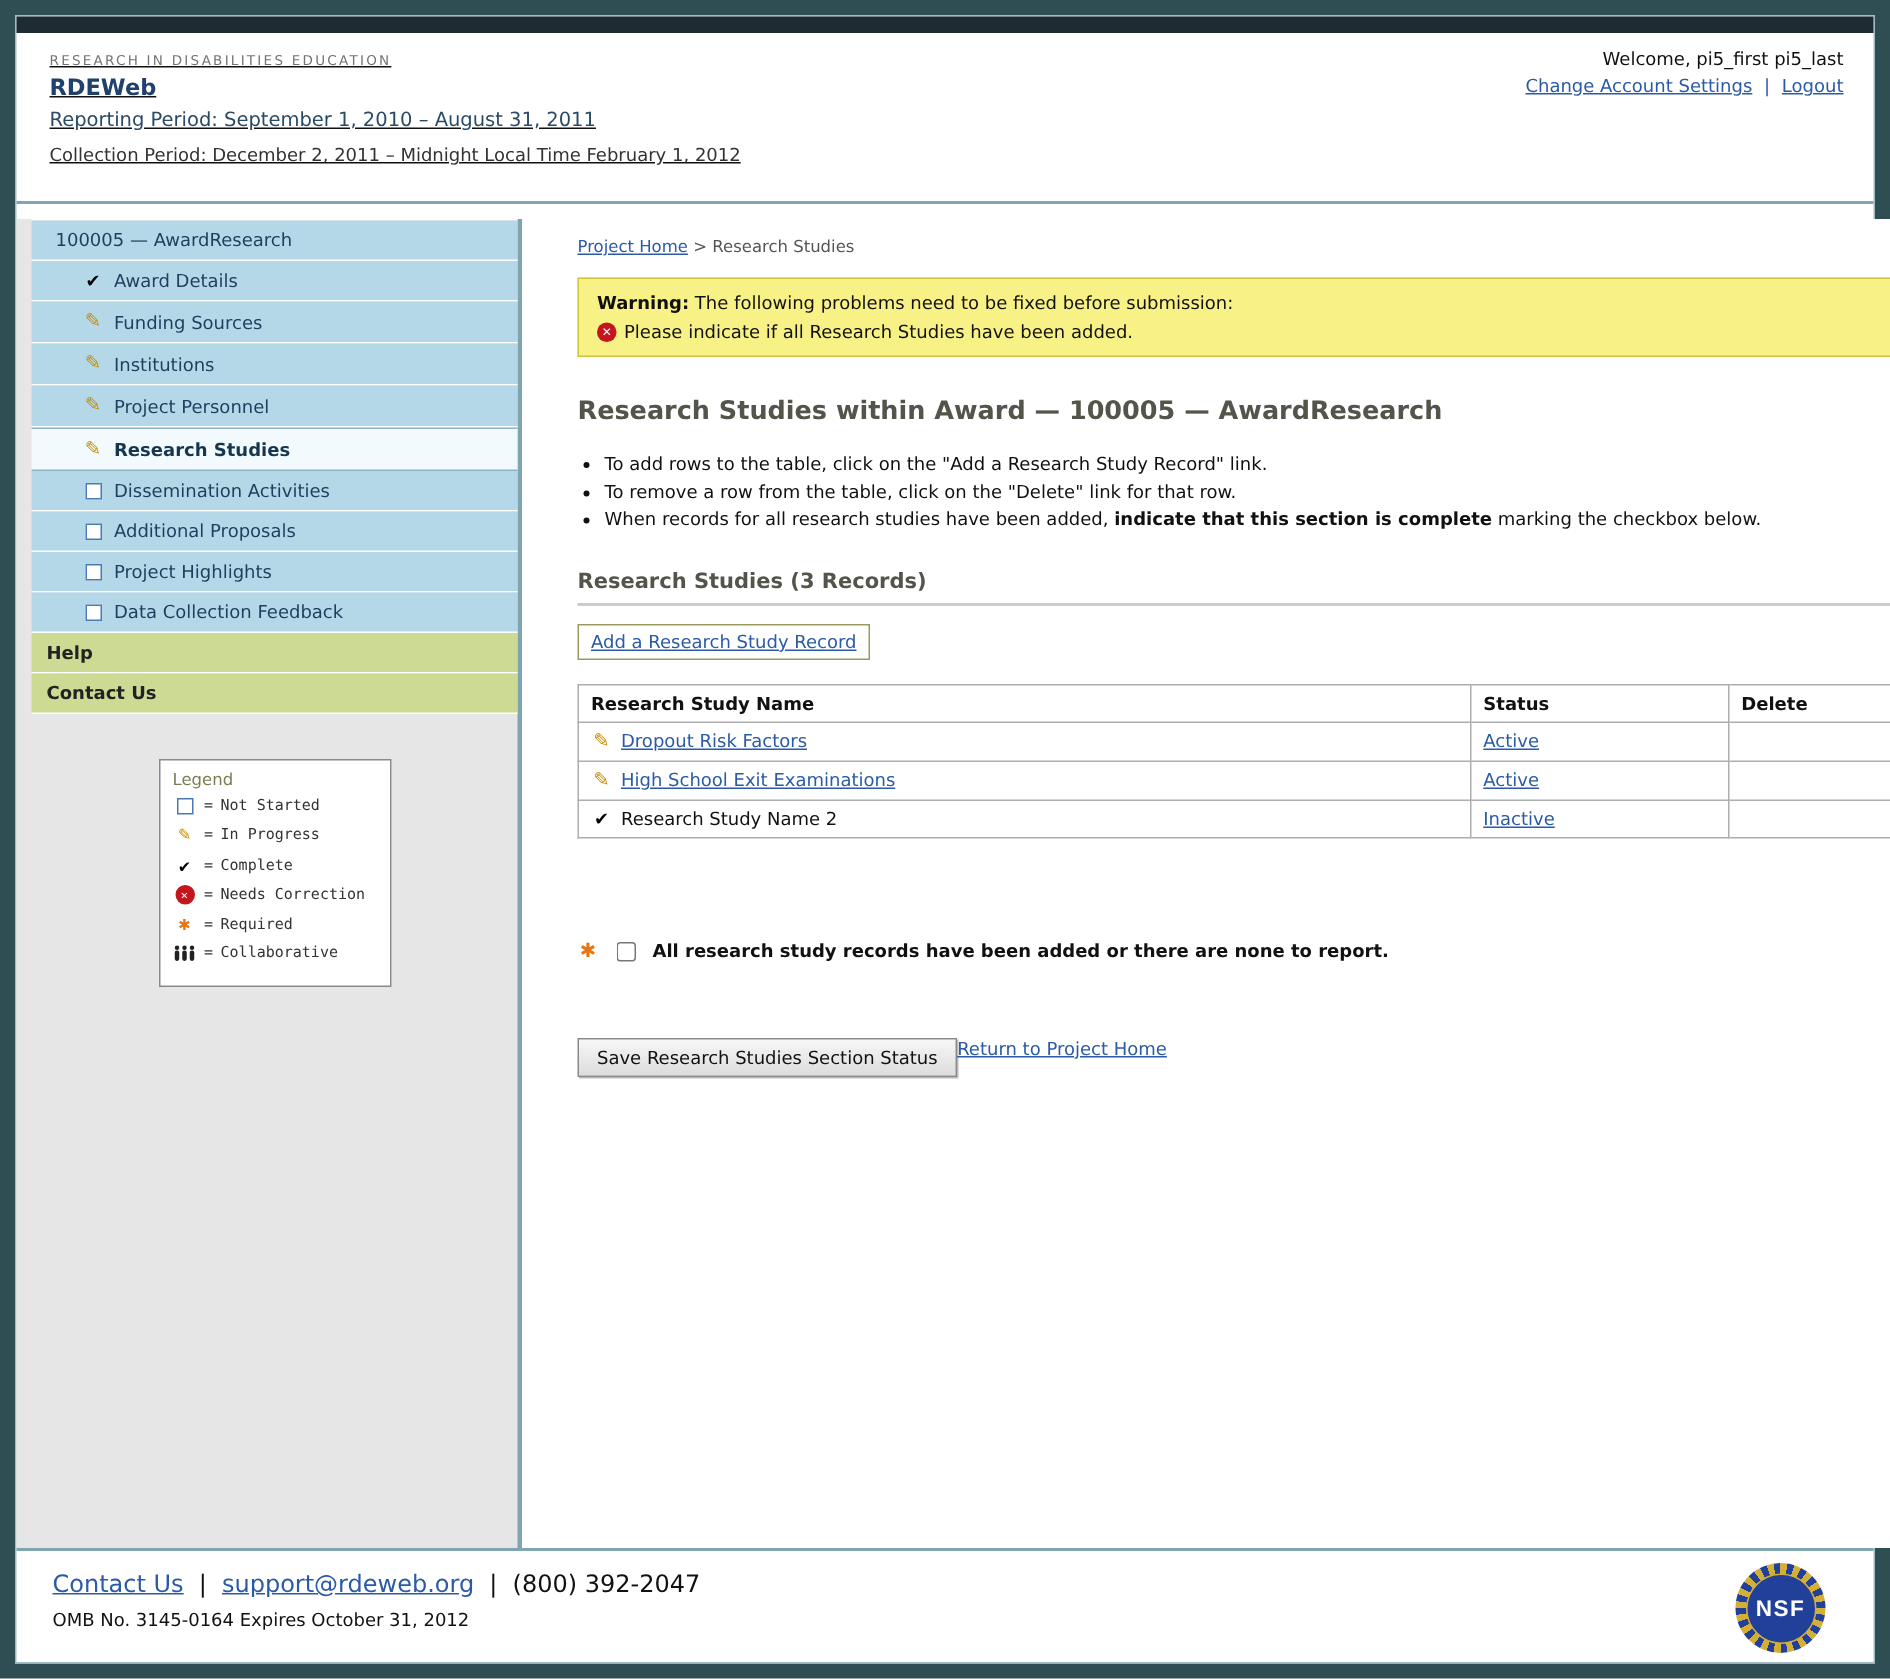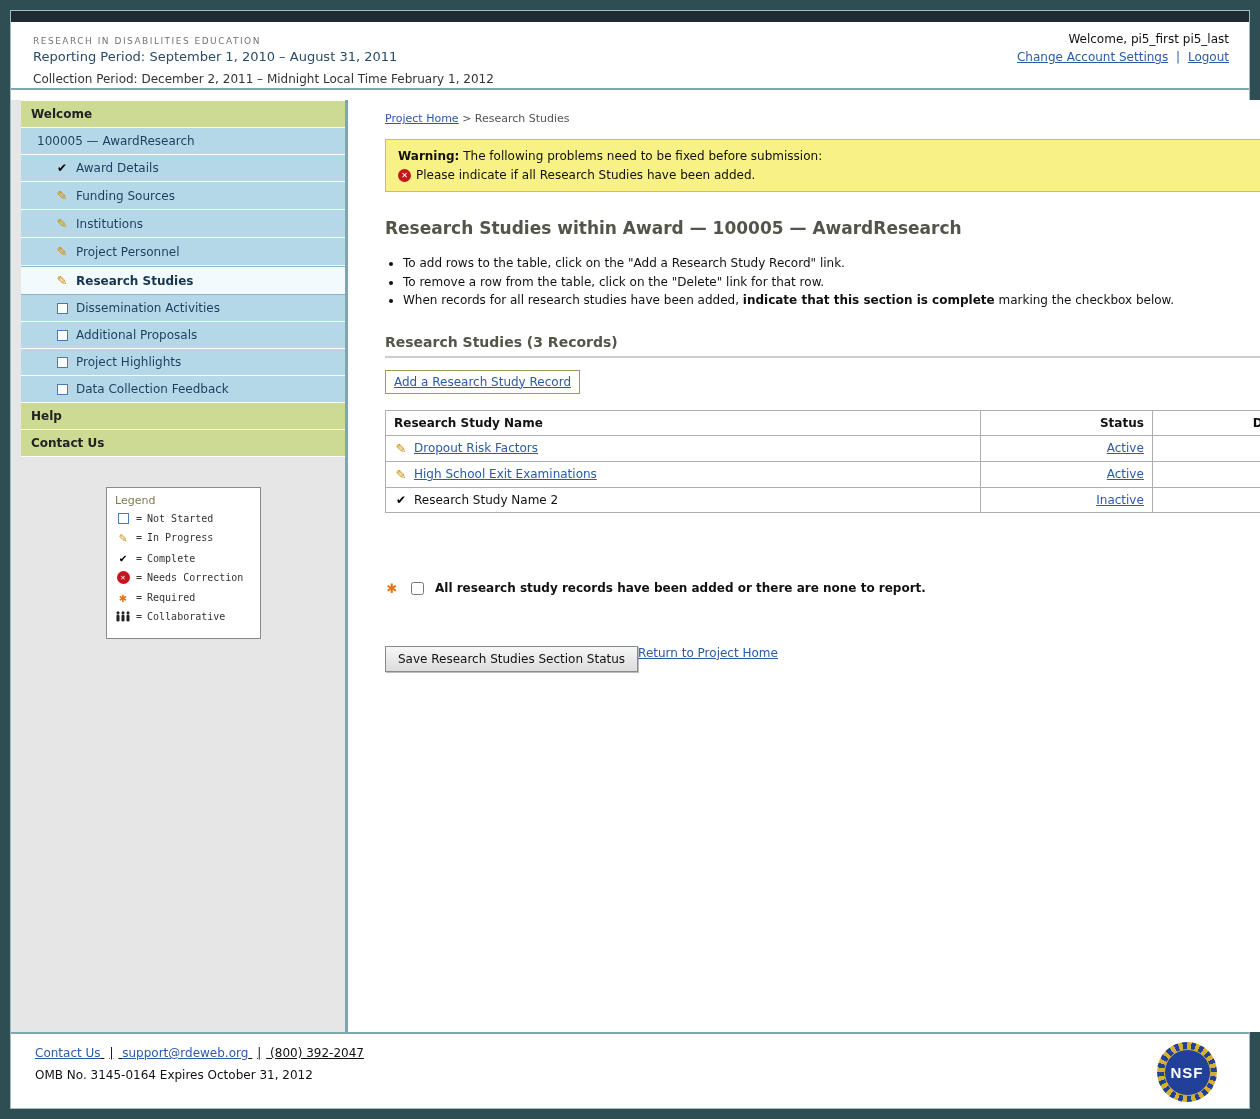--- a/index.html
+++ b/index.html
@@ -11,21 +11,21 @@
     font-size:12px; color:#111;
   }
   .page {
     width:1240px; min-height:1099px; margin:10px auto 0;
     background:#fff; border:1px solid #9fbcc3;
     display:flex; flex-direction:column;
   }
   .top-strip { height:11px; background:#1f2b33; }
 
   
-  .header { position:relative; padding:14px 18px 2px 22px; border-bottom:2px solid #7fa6b0; }
+  .header { position:relative; padding:14px 18px 24px 22px; border-bottom:2px solid #7fa6b0;text-decoration:underline; }
   .eyebrow { font-size:9px; letter-spacing:1.5px; color:#737373; margin-bottom:3px; }
   .app-name { font-size:15px; font-weight:bold; color:#20406e; margin-bottom:6px; }
   .reporting { font-size:13px; color:#2a4a66; margin-bottom:8px; }
   .collection { font-size:12px; color:#333; }
   .header-right { position:absolute; top:10px; right:20px; text-align:right; }
   .welcome-text { font-size:12px; color:#111; margin-bottom:4px; }
   a, .link { color:#2b5aa6; text-decoration:underline; cursor:pointer; }
   .header-sep { color:#2b5aa6; margin:0 4px; text-decoration:none; display:inline-block; }
 
   
@@ -79,37 +79,37 @@
     font-size:14px; font-weight:bold; color:#53544a;
     border-bottom:2px solid #ccc; padding-bottom:6px; margin-bottom:12px;
   }
   .add-box {
     display:inline-block; border:1px solid #9a9a5e; background:#fff;
     padding:4px 8px; margin-bottom:16px;
   }
   .studies-table { border-collapse:collapse; width:921px; font-size:12px; }
   .studies-table th, .studies-table td { border:1px solid #aeaeae; padding:5px 8px; }
   .studies-table th { font-weight:bold; text-align:left; }
-  .studies-table th.center, .studies-table td.center { text-align:right; }
+  .studies-table th.center, .studies-table td.center { text-align:left; }
   .col-name { width:505px; }
   .col-status { width:146px; }
   .col-delete { width:130px; }
   .name-cell { display:flex; align-items:center; gap:6px; }
   .confirm-row { margin-top:66px; display:flex; align-items:center; gap:8px; font-size:12px; }
   .confirm-row label { font-weight:bold; }
   .actions-row { margin-top:48px; display:flex; }
   .btn {
     font-family:inherit; font-size:12px; color:#111;
     background:linear-gradient(#f7f7f7,#dcdcdc); border:1px solid #8a8a8a;
     padding:5px 12px; cursor:pointer; box-shadow:1px 1px 0 #bbb;
   }
 
   
   .footer { position:relative; border-top:2px solid #7fa6b0; padding:12px 20px 14px 24px; min-height:76px; }
-  .footer-line1 { font-size:12px; margin-bottom:8px;text-decoration:underline; }
+  .footer-line1 { font-size:16px; margin-bottom:8px; }
   .footer-sep { margin:0 5px; color:#111; }
   .footer-line2 { font-size:12px; color:#111; }
   .nsf-logo {
     position:absolute; right:32px; top:8px;
     width:60px; height:60px; border-radius:50%;
     background:repeating-conic-gradient(#d4af37 0deg 9deg, #20409a 9deg 18deg);
     display:flex; align-items:center; justify-content:center;
   }
   .nsf-inner {
     width:47px; height:47px; border-radius:50%; background:#20409a;
@@ -119,37 +119,37 @@
   }
 </style>
 </head>
 <body>
 
 <div class="page">
   <div class="top-strip"></div>
 
   <div class="header">
     <div class="eyebrow">RESEARCH IN DISABILITIES EDUCATION</div>
+    <div class="app-name">RDEWeb</div>
     <div class="reporting">Reporting Period: September 1, 2010 – August 31, 2011</div>
     <div class="collection">Collection Period: December 2, 2011 – Midnight Local Time February 1, 2012</div>
     <div class="header-right">
       <div class="welcome-text">Welcome, pi5_first pi5_last</div>
       <div>
         <span class="link">Change Account Settings</span>
         <span class="header-sep">|</span>
         <span class="link">Logout</span>
       </div>
     </div>
   </div>
 
   <div class="body-row">
 
     <div class="sidebar">
       <div class="side-nav">
-        <div class="nav-row nav-green">Welcome</div>
         <div class="nav-row nav-award">100005 — AwardResearch</div>
 
         <div class="nav-row nav-item">
           <span class="ic ic-complete">✔</span>
           <span>Award Details</span>
         </div>
         <div class="nav-row nav-item">
           <span class="ic ic-progress">✎</span>
           <span>Funding Sources</span>
         </div>

